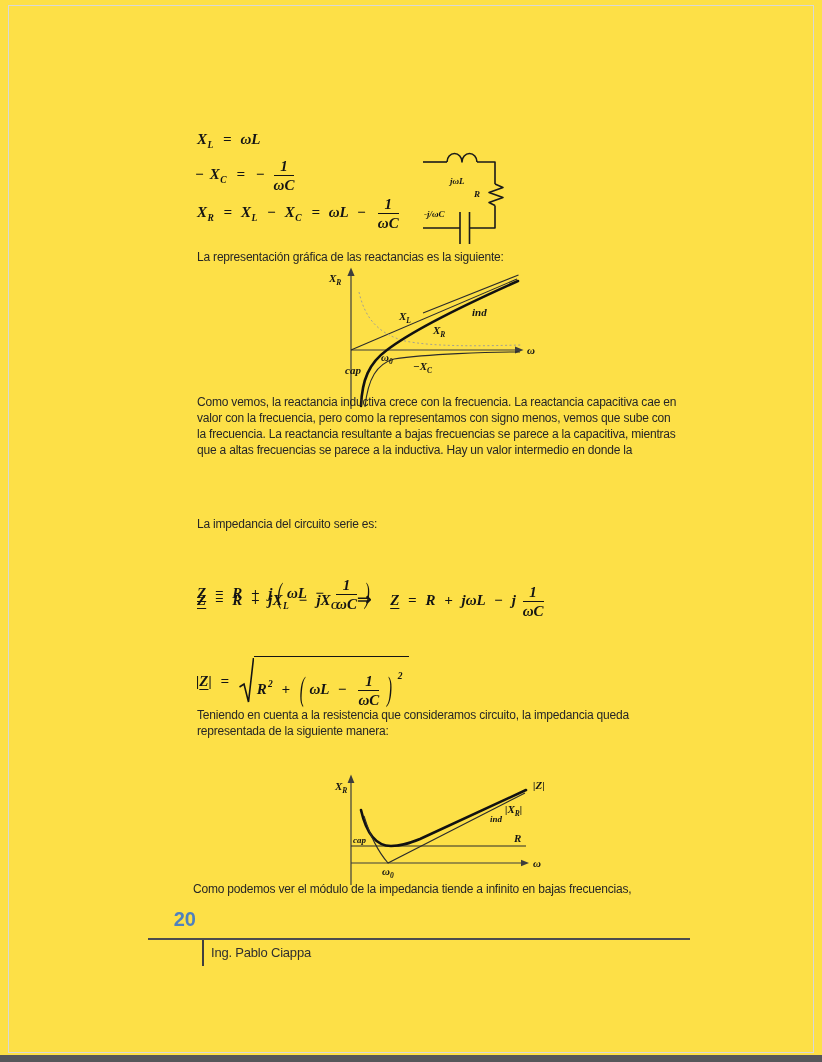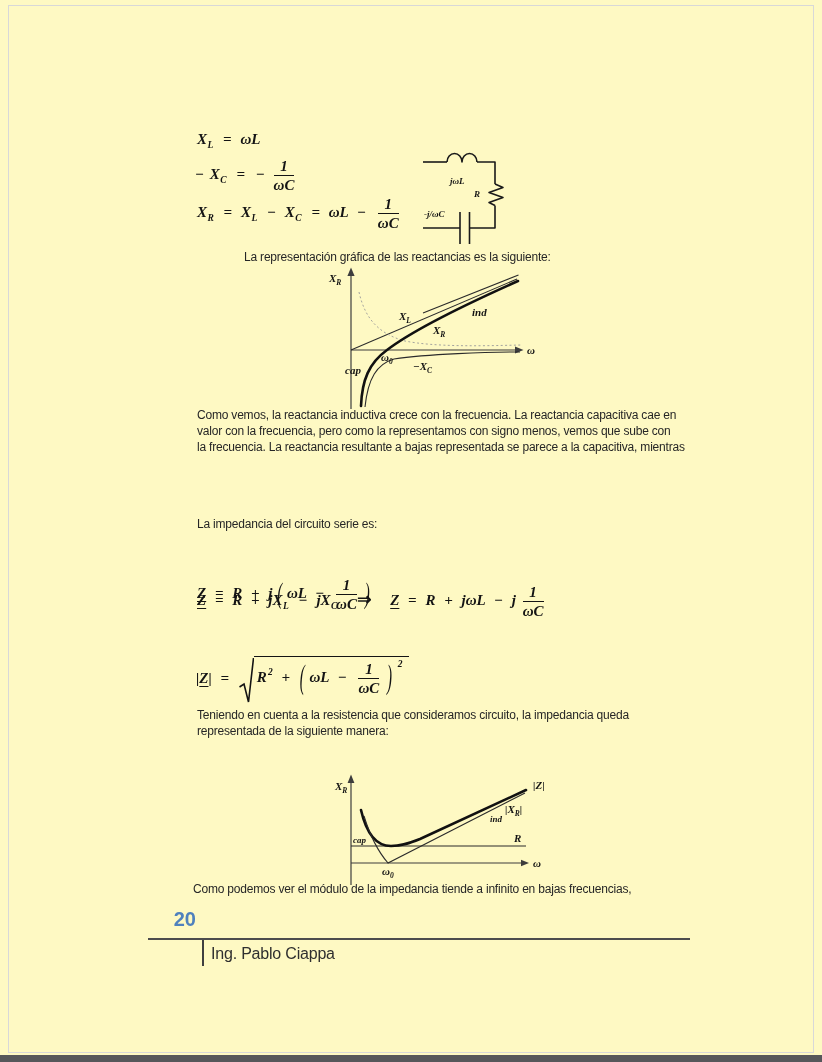--- a/index.html
+++ b/index.html
@@ -1,17 +1,17 @@
 <!DOCTYPE html>
 <html><head>
 <meta charset="utf-8">
 <style>
   html,body { margin:0; padding:0; background:#ffffff; }
   .page {
-    position:relative; width:822px; height:1062px; background:#fef9c3;
+    position:relative; width:822px; height:1062px; background:#fde047;
     font-family:"Liberation Sans", sans-serif; color:#262626; overflow:hidden;
   }
   .frame {
     position:absolute; left:8px; top:5px; width:804px; height:1046px;
     border:1px solid #d8d8d8;
   }
   .bottombar {
     position:absolute; left:0; top:1055px; width:822px; height:7px; background:#56575a;
   }
   .bodytext {
@@ -34,42 +34,42 @@
   .frac { display:inline-block; text-align:center; vertical-align:middle; margin:0 3px; line-height:1.08; }
   .frac .fn { display:block; padding:0 5px 1px; border-bottom:1.3px solid #141414; }
   .frac .fd { display:block; padding-top:1px; }
   .imp { font-style:normal; margin:0 15px; font-size:17px; }
   .u { text-decoration:underline; text-underline-offset:2.5px; }
   .bigp { display:inline-block; vertical-align:middle; transform:scaleY(1.9); font-weight:normal; margin:0 1px; }
   .bigp2 { display:inline-block; vertical-align:middle; transform:scaleY(2.2); font-weight:normal; margin:0 1px; }
   .sup2 { font-size:9.5px; position:relative; top:-7px; margin-left:1px; }
   .supouter { top:-15px; }
   .sqrt { display:inline-flex; align-items:stretch; vertical-align:middle; }
-  .sqrt-body { display:inline-block; border-top:1.5px solid #141414; padding:4px 6px 0 3px; }
+  .sqrt-body { display:inline-block; border-top:1.5px solid #141414; padding:16px 6px 0 3px; }
 
   
   .fig { position:absolute; }
   .axis   { stroke:#3d3d3d; stroke-width:1.2; fill:none; }
   .axfill { fill:#3d3d3d; stroke:none; }
   .thin   { stroke:#2b2b2b; stroke-width:1.1; fill:none; }
   .thick  { stroke:#111111; stroke-width:2.6; fill:none; stroke-linecap:round; }
   .dotted { stroke:#9a9a9a; stroke-width:0.9; fill:none; stroke-dasharray:2 2.4; }
   .wire   { stroke:#1a1a1a; stroke-width:1.6; fill:none; stroke-linejoin:round; }
   .figtext { font-family:"Liberation Serif", serif; font-style:italic; font-weight:bold;
              font-size:11px; fill:#141414; }
   .figtext-sm { font-family:"Liberation Serif", serif; font-style:italic; font-weight:bold;
                 font-size:9px; fill:#141414; }
   .svgsub { font-size:7.5px; }
 
   
   .foot-rule { position:absolute; left:148px; top:938px; width:542px; height:2px; background:#4d4d4d; }
   .foot-num  { position:absolute; left:158px; top:908px; width:38px; text-align:right;
                font-size:20px; font-weight:bold; }
   .foot-div  { position:absolute; left:202px; top:940px; width:2px; height:26px; background:#3f3f3f; }
-  .foot-author { position:absolute; left:211px; top:945px; font-size:16px; color:#2f2f2f; letter-spacing:-0.2px; }
+  .foot-author { position:absolute; left:211px; top:945px; font-size:13px; color:#2f2f2f; letter-spacing:-0.2px; }
 </style>
 </head>
 <body>
 
 <div class="page">
   <div class="frame"></div>
 
   <div class="eq" style="left:197px; top:131px;">
     <span>X</span><sub>L</sub>
     <span class="op">=</span>
@@ -109,21 +109,21 @@
     <path class="wire" d="M75,44 L83,47.5 L69,52.5 L83,57.5 L69,62.5 L75,65.5"></path>
     <path class="wire" d="M75,65.5 V88 H49.5"></path>
     <line class="wire" x1="49.5" y1="72" x2="49.5" y2="104"></line>
     <line class="wire" x1="40" y1="72" x2="40" y2="104"></line>
     <path class="wire" d="M40,88 H3"></path>
     <text class="figtext-sm" x="30" y="44"><tspan>jωL</tspan></text>
     <text class="figtext-sm" x="54" y="57"><tspan>R</tspan></text>
     <text class="figtext-sm" x="4" y="77"><tspan>-j/ωC</tspan></text>
   </svg>
 
-  <p class="bodytext" style="left:197px; top:250px; width:520px;margin-left:47px;">
+  <p class="bodytext" style="left:197px; top:250px; width:520px;">
     <span>La representación gráfica de las reactancias es la siguiente:</span>
   </p>
 
   <svg class="fig" style="left:275px; top:264px;" width="320" height="146" viewBox="0 0 320 146">
     <line class="axis" x1="76" y1="10" x2="76" y2="145"></line>
     <polygon class="axfill" points="76,3.5 72.4,12 79.6,12"></polygon>
     <line class="axis" x1="76" y1="86" x2="242" y2="86"></line>
     <polygon class="axfill" points="248.5,86 240,82.6 240,89.4"></polygon>
     <line class="thin" x1="76" y1="86" x2="242" y2="15"></line>
     <line class="thin" x1="148" y1="49" x2="243.5" y2="11"></line>
@@ -133,24 +133,25 @@
     <text class="figtext" x="54" y="18"><tspan>X</tspan><tspan class="svgsub" dy="3">R</tspan></text>
     <text class="figtext" x="252" y="90"><tspan>ω</tspan></text>
     <text class="figtext" x="124" y="56"><tspan>X</tspan><tspan class="svgsub" dy="3">L</tspan></text>
     <text class="figtext" x="158" y="70"><tspan>X</tspan><tspan class="svgsub" dy="3">R</tspan></text>
     <text class="figtext" x="197" y="52"><tspan>ind</tspan></text>
     <text class="figtext" x="106" y="97"><tspan>ω</tspan><tspan class="svgsub" dy="3">0</tspan></text>
     <text class="figtext" x="70" y="110"><tspan>cap</tspan></text>
     <text class="figtext" x="138" y="106"><tspan>−</tspan><tspan>X</tspan><tspan class="svgsub" dy="3">C</tspan></text>
   </svg>
 
-  <p class="bodytext" style="left:197px; top:408px; width:505px;">
+  <p class="bodytext" style="left:197px; top:395px; width:505px;">
     <span class="ln">Como vemos, la reactancia inductiva crece con la frecuencia. La reactancia capacitiva cae en</span>
     <span class="ln">valor con la frecuencia, pero como la representamos con signo menos, vemos que sube con</span>
-    <span class="ln">la frecuencia. La reactancia resultante a bajas representada se parece a la capacitiva, mientras</span>
+    <span class="ln">la frecuencia. La reactancia resultante a bajas frecuencias se parece a la capacitiva, mientras</span>
+    <span class="ln">que a altas frecuencias se parece a la inductiva. Hay un valor intermedio en donde la</span>
   </p>
 
   <p class="bodytext" style="left:197px; top:517px; width:400px;">
     <span>La impedancia del circuito serie es:</span>
   </p>
 
   <div class="eq" style="left:197px; top:560px;margin-top:24px;">
     <span class="u">Z</span>
     <span class="op">=</span>
     <span>R</span>

